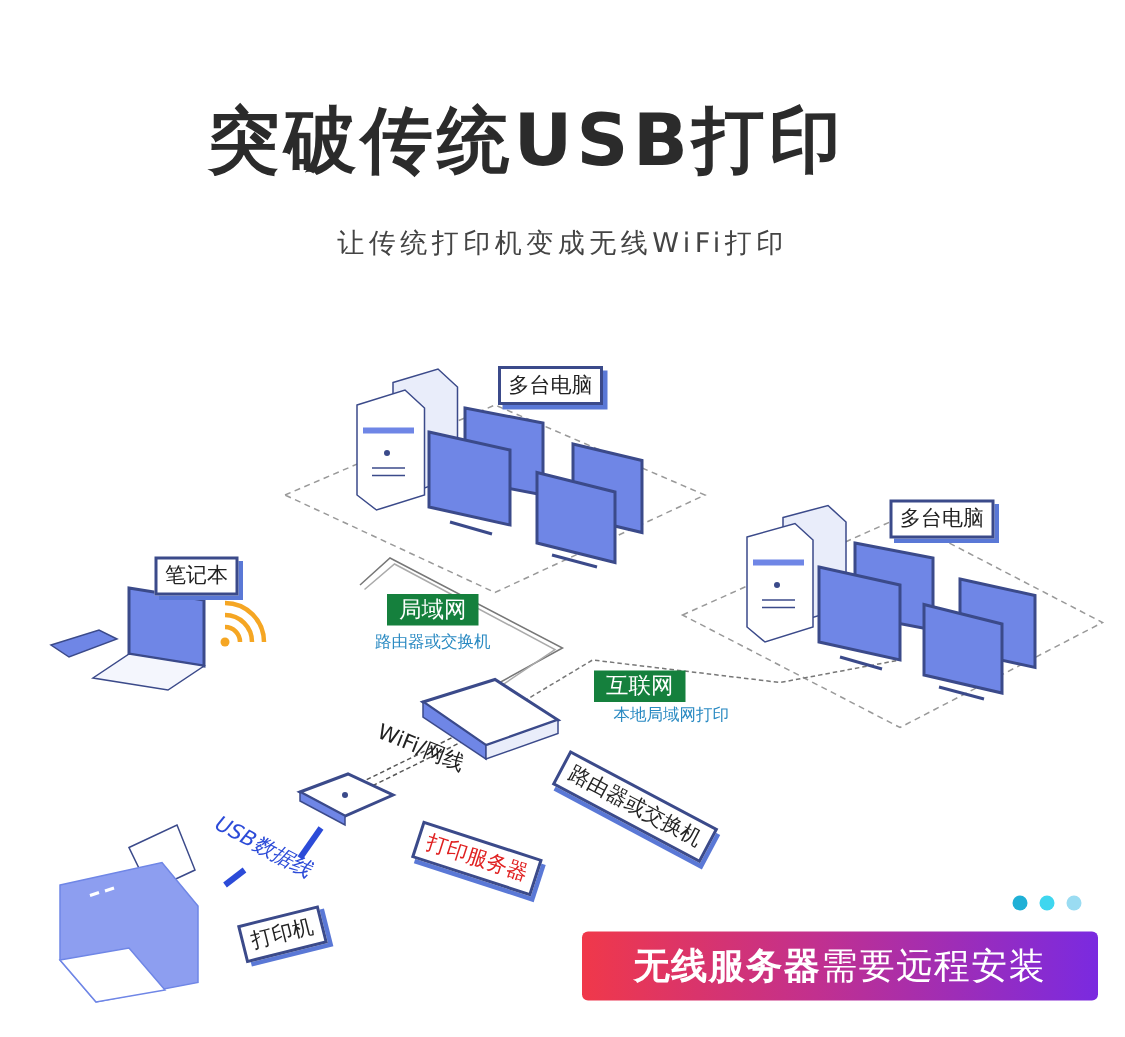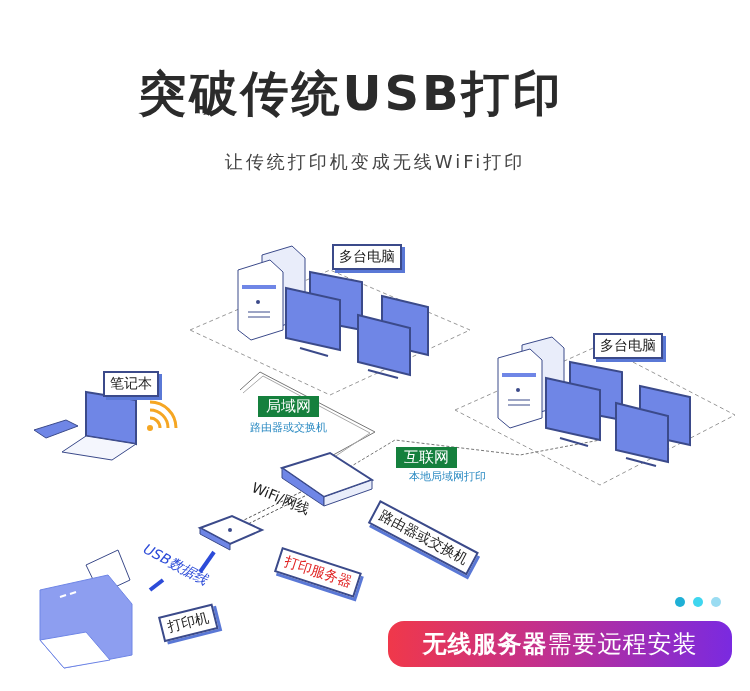--- a/index.html
+++ b/index.html
@@ -4,21 +4,21 @@
 <style>
   html,body{margin:0;padding:0;background:#fff;}
   body{width:750px;height:691px;position:relative;overflow:hidden;font-family:"DejaVu Sans",sans-serif;}
   .title{position:absolute;left:0;top:62px;width:702px;text-align:center;font-size:48px;font-weight:bold;color:#2b2b2b;letter-spacing:3px;}
   .subtitle{position:absolute;left:0;top:150px;width:750px;text-align:center;font-size:18px;color:#444;letter-spacing:3px;}
   svg.diagram{position:absolute;left:0;top:0;}
   .tag{position:absolute;background:#fff;border:2px solid #3b4a8a;box-shadow:3px 3px 0 #5a78d6;font-size:14px;color:#222;padding:2px 5px;white-space:nowrap;}
   .netlabel{position:absolute;background:#15803d;color:#fff;font-size:15px;padding:1px 8px;}
   .netsub{position:absolute;color:#2a8ac2;font-size:11px;white-space:nowrap;}
   .rot-label{position:absolute;font-size:14px;white-space:nowrap;}
-  .banner{position:absolute;left:388px;top:621px;width:344px;height:46px;border-radius:16px;background:linear-gradient(90deg,#f0384a 0%,#c2308e 45%,#7a2ae0 100%);color:#fff;font-size:24px;line-height:46px;text-align:center;letter-spacing:1px;}
+  .banner{position:absolute;left:388px;top:621px;width:344px;height:46px;border-radius:4px;background:linear-gradient(90deg,#f0384a 0%,#c2308e 45%,#7a2ae0 100%);color:#fff;font-size:24px;line-height:46px;text-align:center;letter-spacing:1px;}
   .banner b{font-weight:bold;}
   .dots{position:absolute;left:675px;top:597px;display:flex;gap:8px;}
   .dot{width:10px;height:10px;border-radius:50%;}
 </style>
 </head>
 <body>
 
 <div class="title">突破传统USB打印</div>
 <div class="subtitle">让传统打印机变成无线WiFi打印</div>
 

